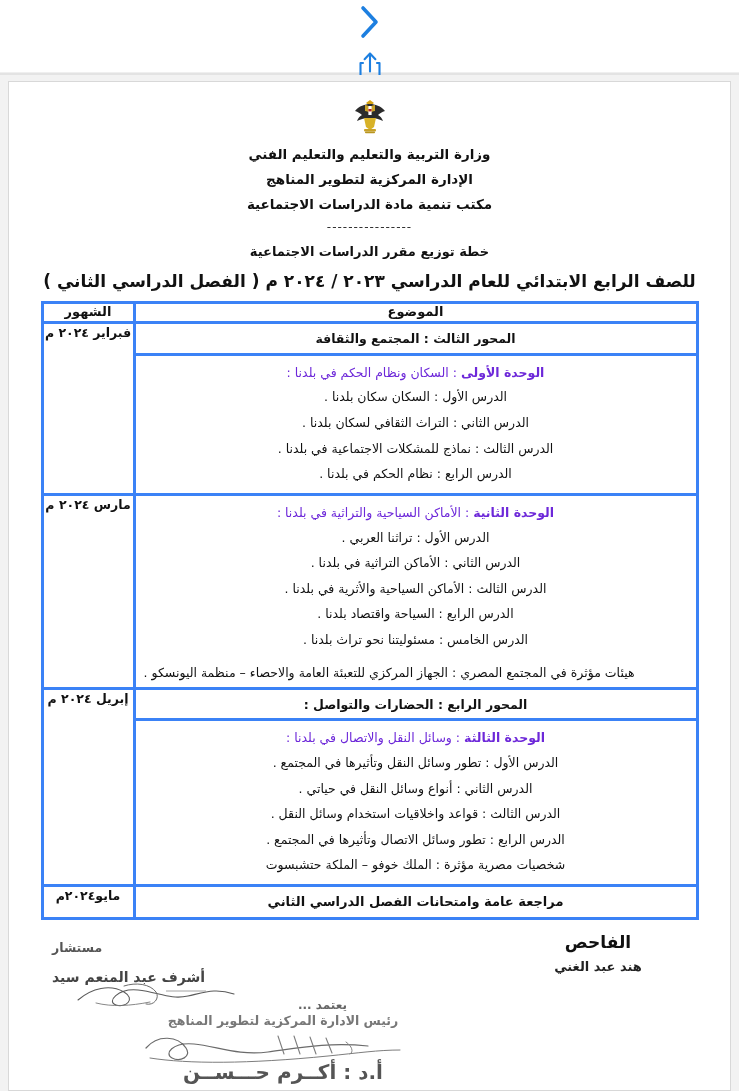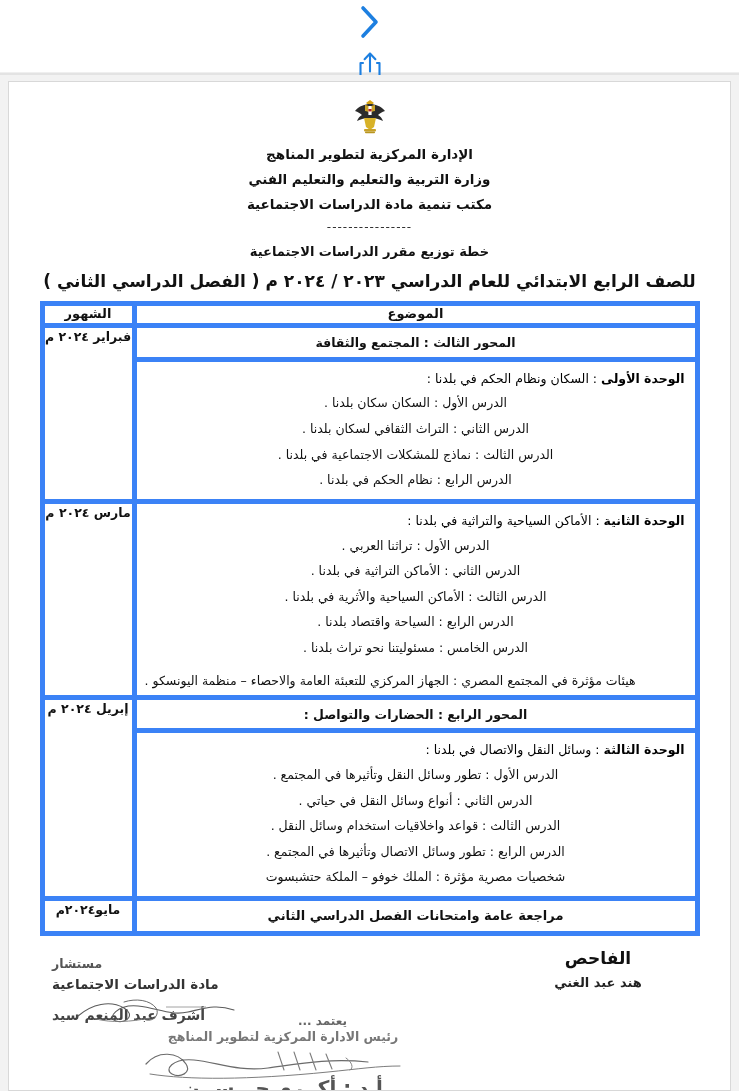--- a/index.html
+++ b/index.html
@@ -115,21 +115,21 @@
 
   
   table.plan {
     width: 655px;
     margin: 2px auto 0 auto;
     border-collapse: collapse;
     direction: rtl;
     table-layout: fixed;
   }
   table.plan td, table.plan th {
-    border: 5px solid #3b82f6;
+    border: 3px solid #3b82f6;
     padding: 0;
     vertical-align: top;
   }
   .col-month { width: 92px; }
   .col-topic { width: 563px; }
 
   th.hdr {
     font-size: 13px;
     font-weight: 700;
     text-align: center;
@@ -153,21 +153,22 @@
     font-weight: 700;
     color: #111;
     text-align: center;
     padding: 6px 8px 5px 8px;
     line-height: 1.4;
   }
 
   .unit-block { padding: 5px 10px 6px 10px; }
   .unit-title {
     font-size: 12.5px;
-    color: #000000;
+    color: #6d28d9;
+    text-align: center;
     line-height: 1.9;
     direction: rtl;
   }
   .unit-title b { font-weight: 700; }
   .lesson {
     font-size: 12.5px;
     color: #111;
     text-align: center;
     line-height: 2.05;
     direction: rtl;
@@ -279,22 +280,22 @@
       <path d="M17 8 C12 8 6 10 2 15 C5 16 7 17 9 19 C7 20 5 22 4 25 C8 23 12 22 16 22 L17 22 Z" fill="#2b2b2b"></path>
       <path d="M17 8 C22 8 28 10 32 15 C29 16 27 17 25 19 C27 20 29 22 30 25 C26 23 22 22 18 22 L17 22 Z" fill="#2b2b2b"></path>
       <path d="M12 9 C14 9 16 10 17 12 C18 10 20 9 22 9 L22 15 C20 15 18 16 17 18 C16 16 14 15 12 15 Z" fill="#c9a227"></path>
       <rect x="15.4" y="10" width="3.2" height="9" fill="#ffffff"></rect>
       <rect x="15.4" y="13" width="3.2" height="2.4" fill="#b22222"></rect>
       <path d="M11 22 L23 22 L21 31 L17 34 L13 31 Z" fill="#d8b228"></path>
       <rect x="11" y="33" width="12" height="2.6" rx="1" fill="#c9a227"></rect>
       <rect x="12" y="35.6" width="10" height="1.6" rx="0.8" fill="#b89520"></rect>
     </svg>
 
+    <div class="head-line">وزارة التربية والتعليم والتعليم الفني</div>
     <div class="head-line">الإدارة المركزية لتطوير المناهج</div>
-    <div class="head-line">وزارة التربية والتعليم والتعليم الفني</div>
     <div class="head-line">مكتب تنمية مادة الدراسات الاجتماعية</div>
     <div class="head-sep">----------------</div>
     <div class="plan-title">خطة توزيع مقرر الدراسات الاجتماعية</div>
     <div class="plan-sub">للصف الرابع الابتدائي للعام الدراسي  ٢٠٢٣ / ٢٠٢٤ م ( الفصل الدراسي الثاني )</div>
   </div>
 
   <table class="plan">
     <colgroup>
       <col class="col-topic">
       <col class="col-month">
@@ -377,21 +378,20 @@
 
   <div class="footer">
 
     <div class="examiner">
       <div class="t">الفاحص</div>
       <div class="n">هند عبد الغني</div>
     </div>
 
     <div class="advisor">
       <div class="t1">مستشار</div>
-      <div class="t2">مادة الدراسات الاجتماعية</div>
       <svg class="sigbox" viewBox="0 0 190 34">
         <path d="M12 22 C26 10 44 6 58 14 C70 21 60 30 50 27 C40 24 52 10 72 12 C92 14 104 22 122 18 C140 14 150 10 168 16" fill="none" stroke="#5b5b5b" stroke-width="1.1" stroke-linecap="round"></path>
         <path d="M58 8 C70 4 84 6 90 14 C94 20 88 28 80 26" fill="none" stroke="#6a6a6a" stroke-width="1" stroke-linecap="round"></path>
         <path d="M30 25 C46 29 64 28 84 24" fill="none" stroke="#7a7a7a" stroke-width="0.9" stroke-linecap="round"></path>
         <path d="M100 13 L140 13" fill="none" stroke="#8a8a8a" stroke-width="0.8"></path>
       </svg>
       <div class="nm">أشرف عبد المنعم سيد</div>
     </div>
 
     <div class="approve">يعتمد ...</div>

